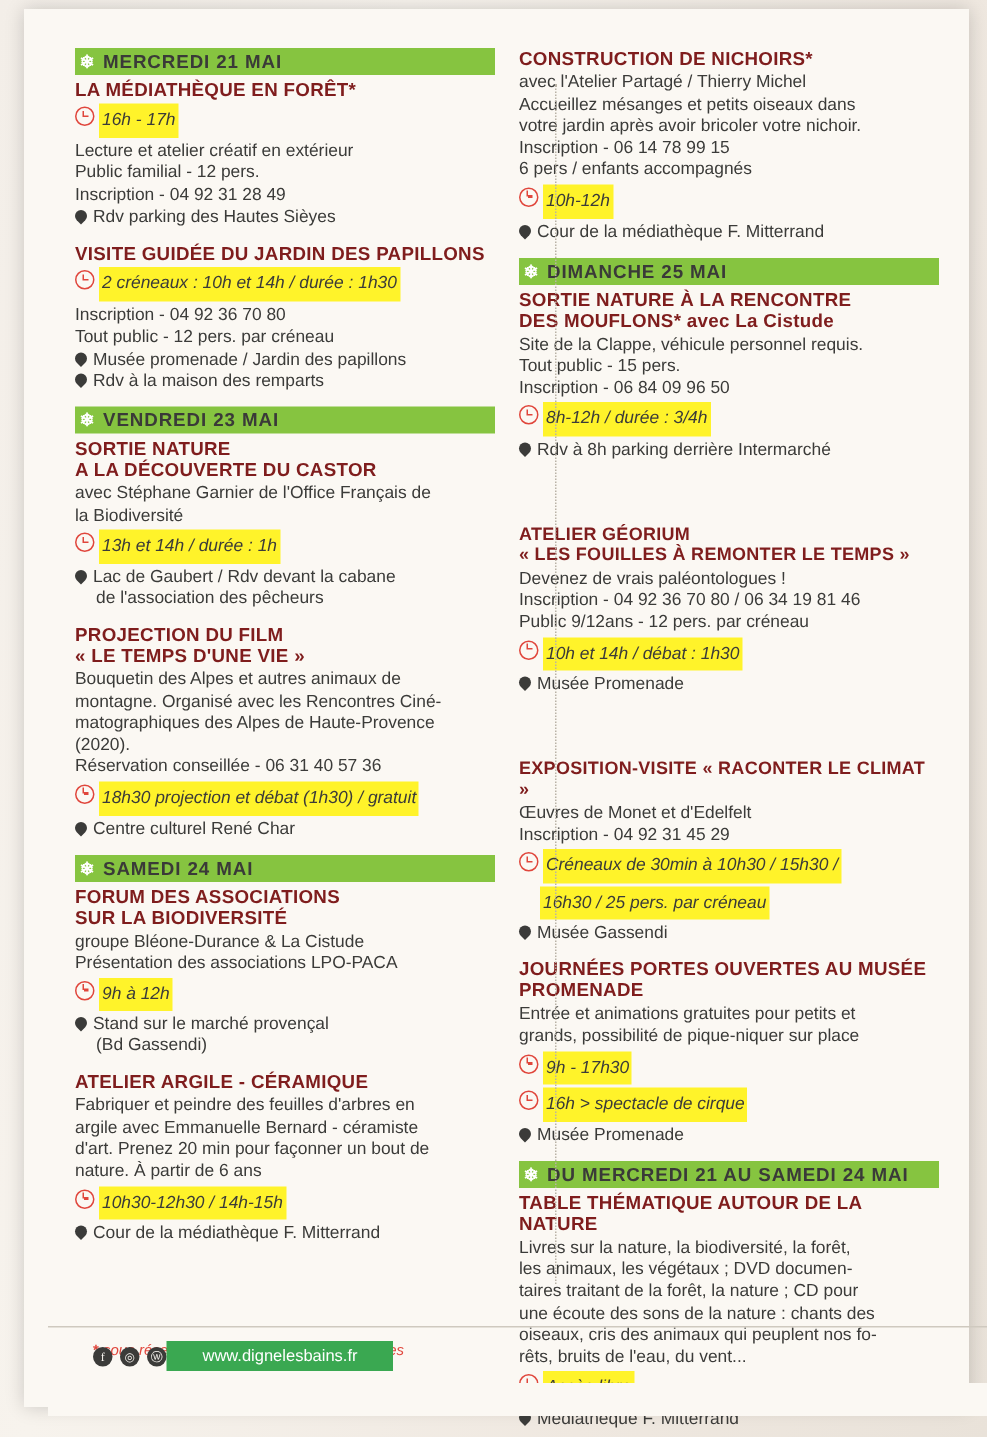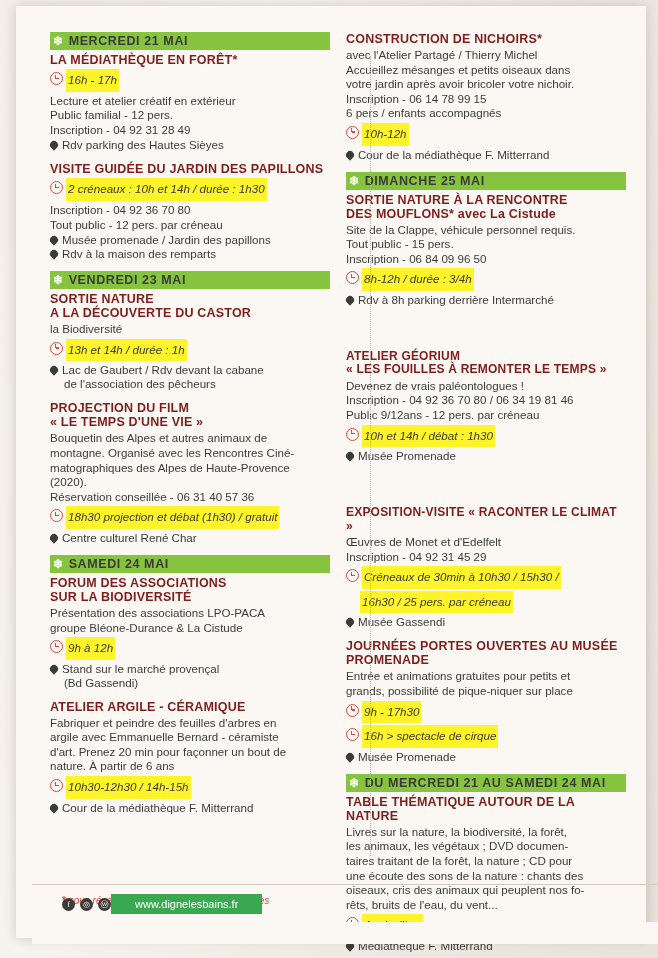--- a/index.html
+++ b/index.html
@@ -186,20 +186,21 @@
         </div>
 
         <div class="block">
           <div class="datebar">
             <span class="flower">❄</span>
             <span>VENDREDI 23 MAI</span>
           </div>
           <div class="title" style="white-space:pre-line">SORTIE NATURE
 A LA DÉCOUVERTE DU CASTOR</div>
           <div class="body">
+            <span class="ln">avec Stéphane Garnier de l'Office Français de</span>
             <span class="ln">la Biodiversité</span>
           </div>
           <div class="clockline"><span class="clock"></span><span class="hl">13h et 14h / durée : 1h</span></div>
           <div class="pinline"><span class="pin"></span><span>Lac de Gaubert / Rdv devant la cabane</span></div>
           <div class="pinline">
               <span class="indent">de l'association des pêcheurs</span>
             </div>
         </div>
 
         <div class="block">
@@ -217,22 +218,22 @@
         </div>
 
         <div class="block">
           <div class="datebar">
             <span class="flower">❄</span>
             <span>SAMEDI 24 MAI</span>
           </div>
           <div class="title" style="white-space:pre-line">FORUM DES ASSOCIATIONS
 SUR LA BIODIVERSITÉ</div>
           <div class="body">
+            <span class="ln">groupe Bléone-Durance &amp; La Cistude</span>
             <span class="ln">Présentation des associations LPO-PACA</span>
-            <span class="ln">groupe Bléone-Durance &amp; La Cistude</span>
           </div>
           <div class="clockline"><span class="clock"></span><span class="hl">9h à 12h</span></div>
           <div class="pinline"><span class="pin"></span><span>Stand sur le marché provençal</span></div>
           <div class="pinline">
               <span class="indent">(Bd Gassendi)</span>
             </div>
         </div>
 
         <div class="block">
           <div class="title">ATELIER ARGILE - CÉRAMIQUE</div>

